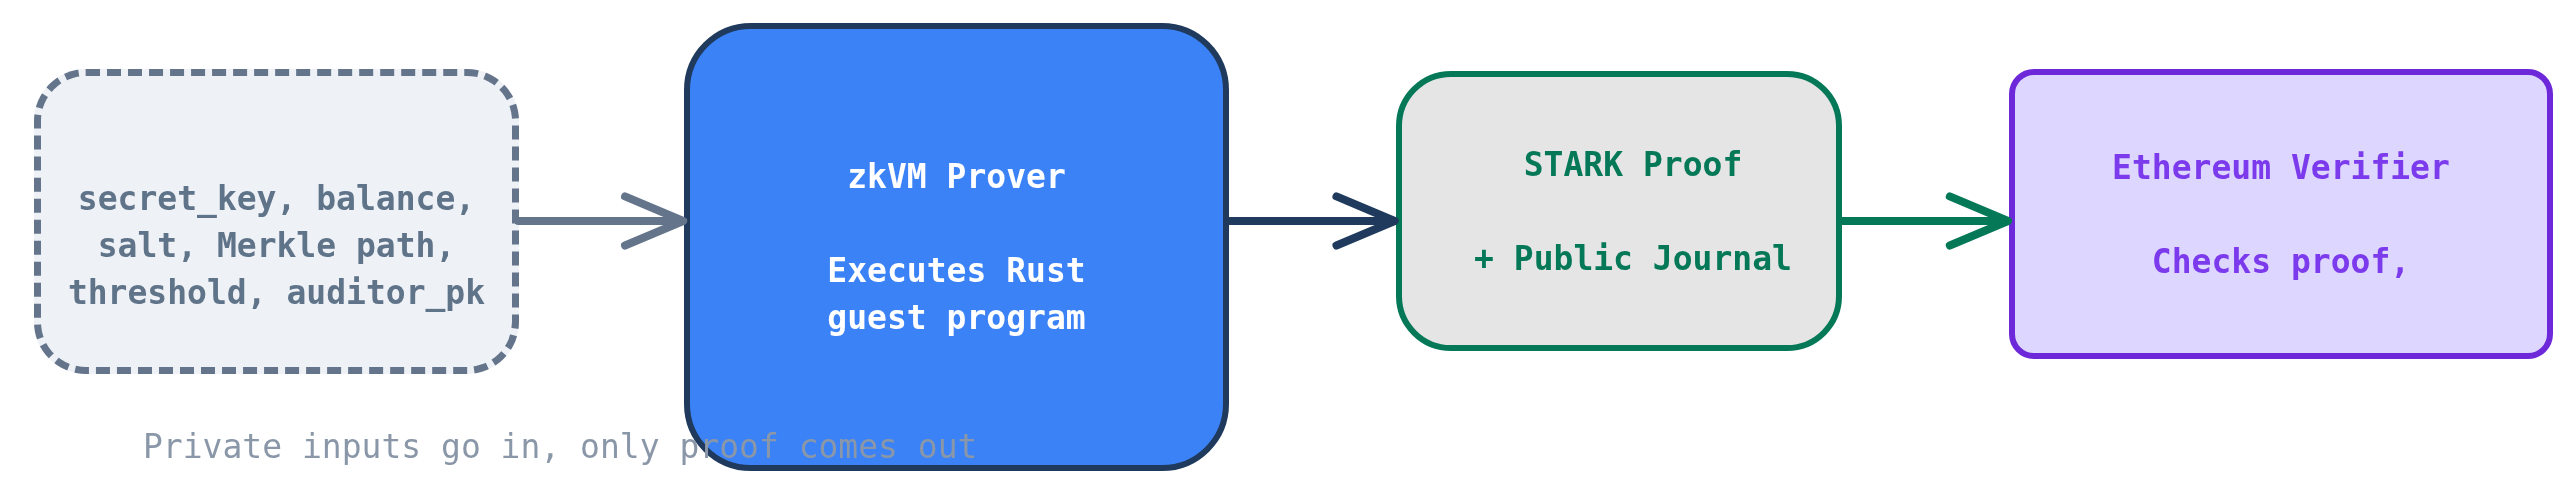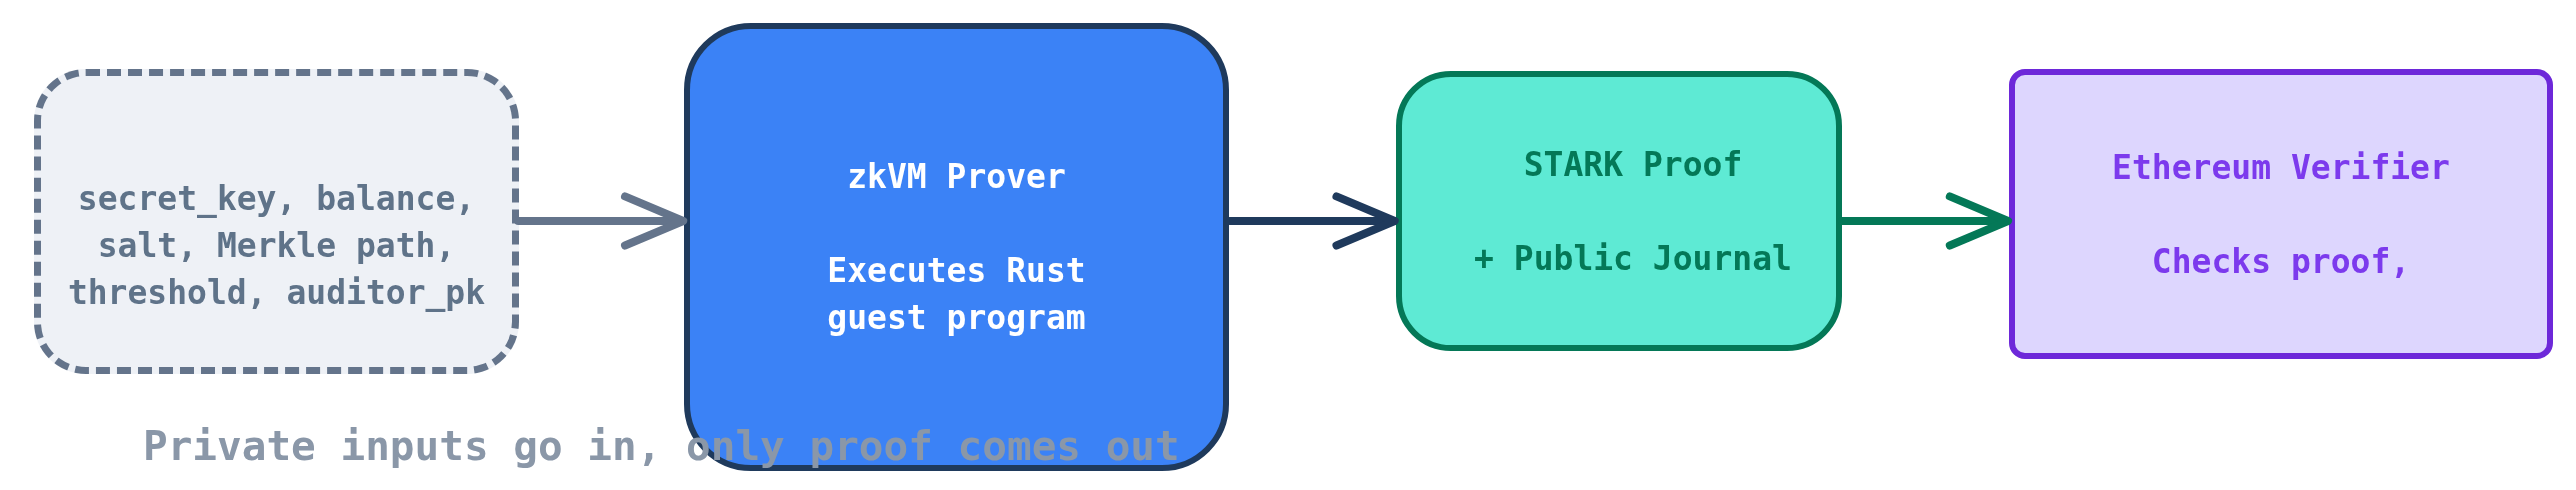--- a/index.html
+++ b/index.html
@@ -28,35 +28,35 @@
   }
   .node .ln {
     height: 47px;
     line-height: 47px;
     white-space: pre;
     min-width: 0.6px;
   }
   .n0 { left: 34px;   top: 69px; width: 485px; height: 305px; border-width: 7.4px; border-radius: 52px; }
   .n1 { left: 684px; top: 23px;  width: 545px; height: 448px; border-width: 6.7px; border-radius: 67px; }
   .n2 { left: 1396px; top: 71px; width: 446px; height: 280px; border-width: 6.1px; border-radius: 55px; }
-  .n3 { left: 2009px; top: 69px; width: 544px; height: 290px; border-width: 6.1px; border-radius: 16px; }
+  .n3 { left: 2009px; top: 69px; width: 544px; height: 290px; border-width: 6.1px; border-radius: 25px; }
   .arrows {
     position: absolute;
     left: 0; top: 0;
     width: 2576px;
     height: 491px;
     pointer-events: none;
   }
   .caption {
     position: absolute;
     left: 143px;
     top: 423px;
-    font-size: 41px;
+    font-size: 33px;
     line-height: 47px;
-    font-weight: 700;
+    font-weight: 400;
     white-space: pre;
   }
 </style>
 </head>
 <body style="background: rgb(255, 255, 255);">
 
 <div class="canvas">
 
   <div class="node n0" style="background-color: rgb(238, 241, 246); border-color: rgb(100, 116, 139); border-style: dashed; color: rgb(95, 115, 137);">
     <div class="ln"></div>
@@ -65,21 +65,21 @@
     <div class="ln">threshold, auditor_pk</div>
   </div>
 
   <div class="node n1" style="background-color: rgb(59, 130, 246); border-color: rgb(31, 58, 92); border-style: solid; color: rgb(255, 255, 255);">
     <div class="ln">zkVM Prover</div>
     <div class="ln"></div>
     <div class="ln">Executes Rust</div>
     <div class="ln">guest program</div>
   </div>
 
-  <div class="node n2" style="background-color: #5eead4; border-color: rgb(4, 120, 87); border-style: solid; color: rgb(4, 120, 87); padding-left: 28px;">
+  <div class="node n2" style="background-color: #e5e5e5; border-color: rgb(4, 120, 87); border-style: solid; color: rgb(4, 120, 87); padding-left: 28px;">
     <div class="ln">STARK Proof</div>
     <div class="ln"></div>
     <div class="ln">+ Public Journal</div>
   </div>
 
   <div class="node n3" style="background-color: rgb(221, 214, 254); border-color: rgb(109, 40, 217); border-style: solid; color: rgb(124, 58, 237);">
     <div class="ln">Ethereum Verifier</div>
     <div class="ln"></div>
     <div class="ln">Checks proof,</div>
   </div>

